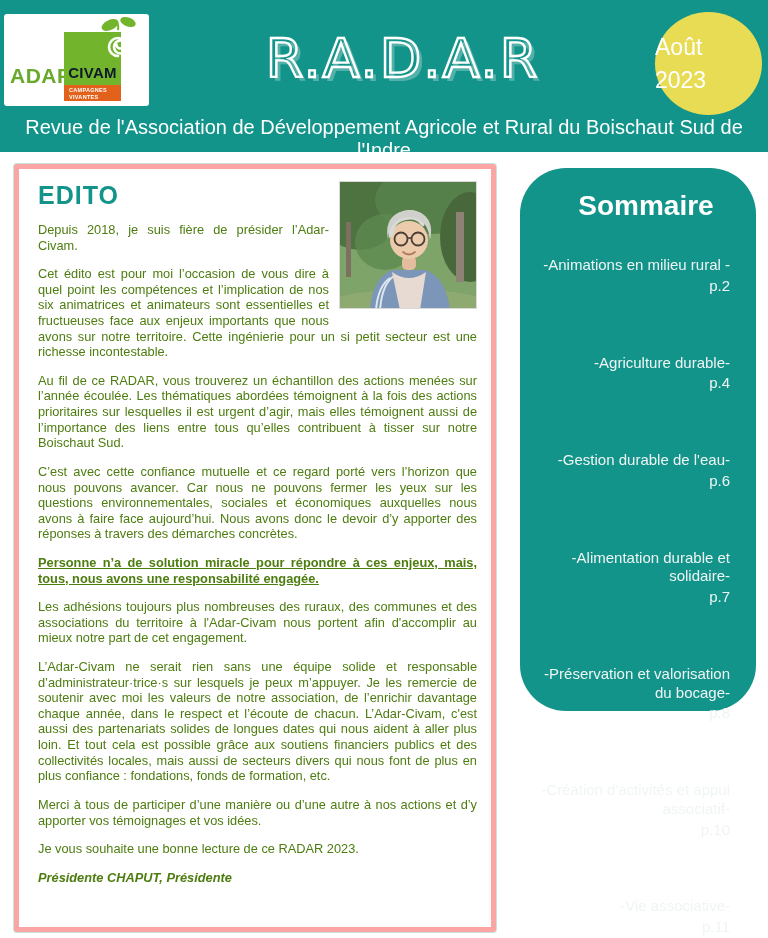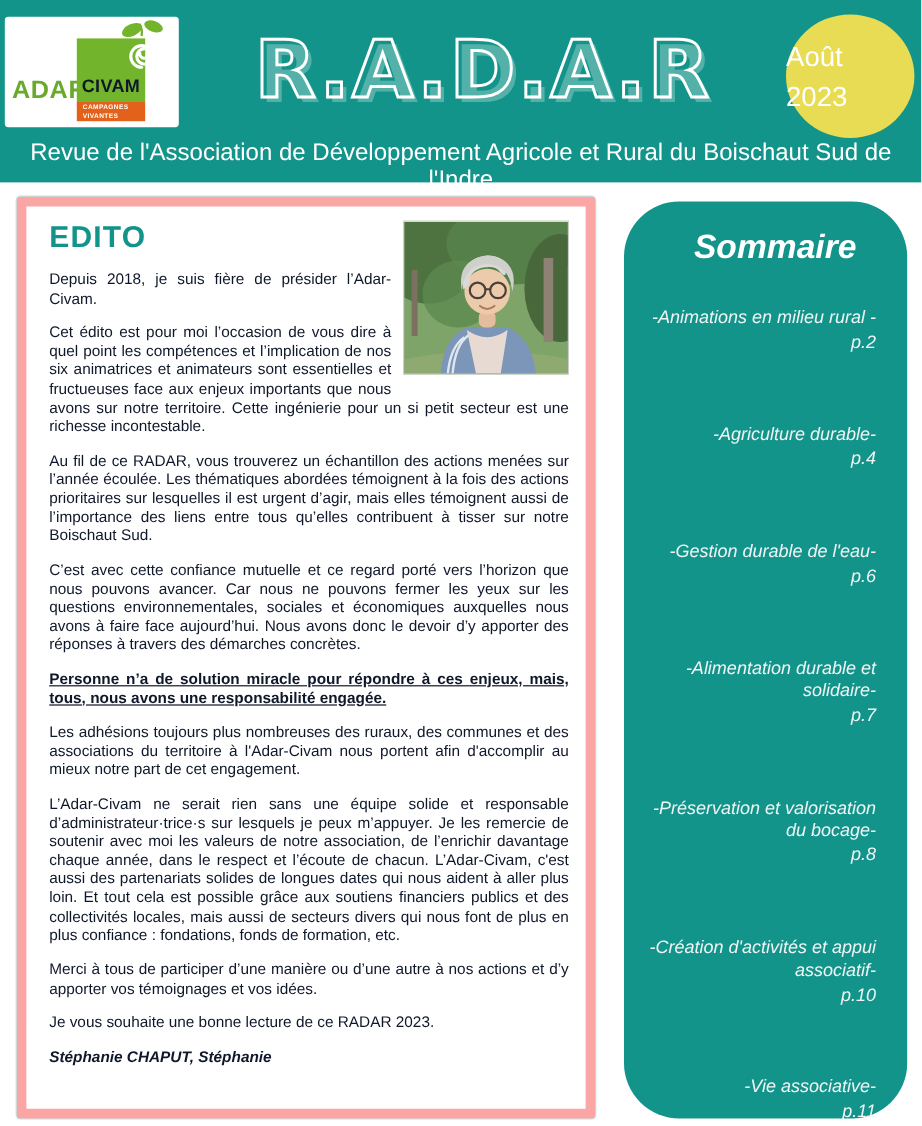--- a/index.html
+++ b/index.html
@@ -71,22 +71,22 @@
   }
 
   .main-title {
     position: absolute;
     left: 155px; top: 6px;
     width: 495px; height: 104px;
     display: flex;
     align-items: center;
     justify-content: center;
     font-family: "DejaVu Sans", sans-serif;
-    font-size: 66px;
-    font-weight: bold;
+    font-size: 54px;
+    font-weight: normal;
     letter-spacing: 2px;
     color: transparent;
     -webkit-text-stroke: 2.4px #ffffff;
     text-shadow: 4px 4px 0 rgba(255,255,255,0.28);
   }
   @supports not (-webkit-text-stroke: 1px black) {
     .main-title { color: #ffffff; text-shadow: none; }
   }
 
   .date-badge {
@@ -111,21 +111,21 @@
     color: #ffffff;
     font-size: 20px;
   }
 
   
   .edito-box {
     position: absolute;
     left: 14px; top: 164px;
     width: 482px; height: 768px;
     background: #ffffff;
-    border: 8px solid #fca5a5;
+    border: 5px solid #fca5a5;
     border-radius: 3px;
     box-shadow: 0 0 0 1px rgba(18,148,138,0.25);
     padding: 8px 14px 8px 19px;
     overflow: hidden;
   }
   .edito-heading {
     color: #12948a;
     font-size: 25px;
     font-weight: bold;
     letter-spacing: 1px;
@@ -136,42 +136,41 @@
     width: 138px; height: 128px;
     margin: 0 0 8px 10px;
     border: 1px solid #d9d9d9;
     background: #6d9455;
     overflow: hidden;
   }
   .photo-frame svg { display: block; }
   .edito-body p {
     font-size: 12.8px;
     line-height: 1.22;
-    color: #0f172a;
+    color: #4d7c0f;
     text-align: justify;
     margin: 0 0 13px 0;
   }
   .edito-body p.bold { font-weight: bold; text-decoration: underline; }
   .edito-signature {
     font-size: 13.5px;
     font-weight: bold;
     font-style: italic;
     color: #1c1c1c;
     margin: 6px 0 0 3px;
   }
 
   
   .sommaire {
     position: absolute;
     left: 520px; top: 168px;
-    width: 236px; height: 764px;
+    width: 236px; height: 543px;
     background: #12948a;
     border-radius: 46px;
     padding: 22px 0 0 16px;
-    font-style: italic;
   }
   .sommaire-heading {
     text-align: center;
     color: #ffffff;
     font-size: 28px;
     font-weight: bold;
     margin-bottom: 34px;
   }
   .toc {
     display: flex;
@@ -266,21 +265,21 @@
       <p>Depuis 2018, je suis fière de présider l’Adar-Civam.</p>
       <p>Cet édito est pour moi l’occasion de vous dire à quel point les compétences et l’implication de nos six animatrices et animateurs sont essentielles et fructueuses face aux enjeux importants que nous avons sur notre territoire. Cette ingénierie pour un si petit secteur est une richesse incontestable.</p>
       <p>Au fil de ce RADAR, vous trouverez un échantillon des actions menées sur l’année écoulée. Les thématiques abordées témoignent à la fois des actions prioritaires sur lesquelles il est urgent  d’agir, mais elles témoignent aussi de l’importance des liens entre tous qu’elles contribuent à tisser sur notre Boischaut Sud.</p>
       <p>C’est avec cette confiance mutuelle et ce regard porté vers l’horizon que nous pouvons avancer. Car nous ne pouvons fermer les yeux sur les questions environnementales, sociales et économiques auxquelles nous avons à faire face aujourd’hui. Nous avons donc le devoir d’y apporter des réponses à travers des démarches concrètes.</p>
       <p class="bold">Personne n’a de solution miracle pour répondre à ces enjeux, mais, tous, nous avons une responsabilité engagée.</p>
       <p>Les adhésions toujours plus nombreuses des ruraux, des communes et des associations du territoire à l'Adar-Civam nous portent afin d'accomplir au mieux notre part de cet engagement.</p>
       <p>L’Adar-Civam ne serait rien sans une équipe solide et responsable d’administrateur·trice·s sur lesquels je peux m’appuyer. Je les remercie de soutenir avec moi les valeurs de notre association, de l’enrichir davantage chaque année, dans le respect et l’écoute de chacun. L’Adar-Civam, c'est aussi des partenariats solides de longues dates qui nous aident à aller plus loin. Et tout cela est possible grâce aux soutiens financiers publics et des collectivités locales, mais aussi de secteurs divers qui nous font de plus en plus confiance : fondations, fonds de formation, etc.</p>
       <p>Merci à tous de participer d’une manière ou d’une autre à nos actions et d’y apporter vos témoignages et vos idées.</p>
       <p>Je vous souhaite une bonne lecture de ce RADAR 2023.</p>
 
-      <p class="edito-signature">Stéphanie CHAPUT, Stéphanie</p>
+      <p class="edito-signature">Présidente CHAPUT, Présidente</p>
     </div>
   </section>
 
   <aside class="sommaire">
     <h2 class="sommaire-heading">Sommaire</h2>
     <nav class="toc">
 
       <div class="toc-item">
         <div class="toc-label">-Animations en milieu rural -</div>
         <div class="toc-page">p.2</div>

